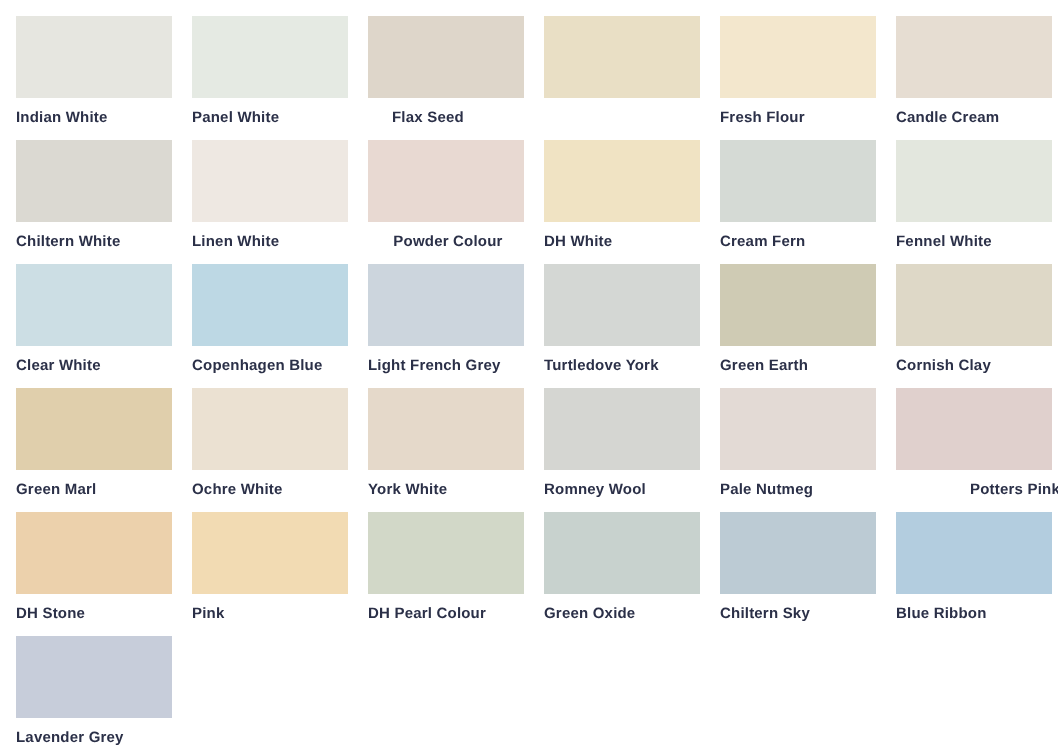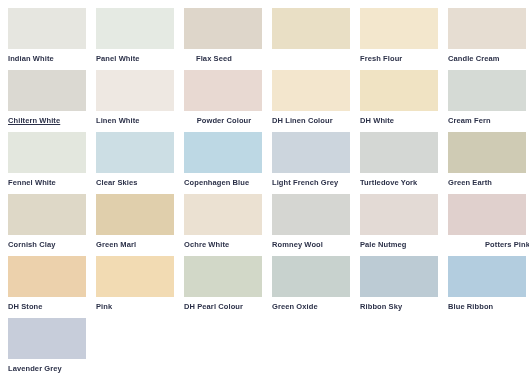--- a/index.html
+++ b/index.html
@@ -68,49 +68,45 @@
     <div class="swatch-cell">
       <span class="swatch-chip" style="background-color: rgb(243, 231, 205);"></span>
       <span class="swatch-label" style="color: rgb(43, 48, 72);">Fresh Flour</span>
     </div>
     <div class="swatch-cell">
       <span class="swatch-chip" style="background-color: rgb(230, 221, 210);"></span>
       <span class="swatch-label" style="color: rgb(43, 48, 72);">Candle Cream</span>
     </div>
     <div class="swatch-cell">
       <span class="swatch-chip" style="background-color: rgb(219, 217, 210);"></span>
-      <span class="swatch-label" style="color: rgb(43, 48, 72); text-decoration: underline;">Chiltern White</span>
+      <span class="swatch-label" style="color: rgb(43, 48, 72);">Chiltern White</span>
     </div>
     <div class="swatch-cell">
       <span class="swatch-chip" style="background-color: rgb(238, 232, 226);"></span>
       <span class="swatch-label" style="color: rgb(43, 48, 72);">Linen White</span>
     </div>
     <div class="swatch-cell">
       <span class="swatch-chip" style="background-color: rgb(232, 217, 210);"></span>
       <span class="swatch-label" style="color: rgb(43, 48, 72); text-align: center;">Powder Colour</span>
-    </div>
-    <div class="swatch-cell">
-      <span class="swatch-chip" style="background-color: rgb(243, 230, 205);"></span>
-      <span class="swatch-label" style="color: rgb(43, 48, 72);">DH Linen Colour</span>
     </div>
     <div class="swatch-cell">
       <span class="swatch-chip" style="background-color: rgb(240, 227, 195);"></span>
       <span class="swatch-label" style="color: rgb(43, 48, 72);">DH White</span>
     </div>
     <div class="swatch-cell">
       <span class="swatch-chip" style="background-color: rgb(213, 218, 213);"></span>
       <span class="swatch-label" style="color: rgb(43, 48, 72);">Cream Fern</span>
     </div>
     <div class="swatch-cell">
       <span class="swatch-chip" style="background-color: rgb(227, 231, 222);"></span>
       <span class="swatch-label" style="color: rgb(43, 48, 72);">Fennel White</span>
     </div>
     <div class="swatch-cell">
       <span class="swatch-chip" style="background-color: rgb(204, 222, 228);"></span>
-      <span class="swatch-label" style="color: rgb(43, 48, 72);">Clear Skies</span>
+      <span class="swatch-label" style="color: rgb(43, 48, 72);">Clear White</span>
     </div>
     <div class="swatch-cell">
       <span class="swatch-chip" style="background-color: rgb(189, 216, 228);"></span>
       <span class="swatch-label" style="color: rgb(43, 48, 72);">Copenhagen Blue</span>
     </div>
     <div class="swatch-cell">
       <span class="swatch-chip" style="background-color: rgb(204, 213, 221);"></span>
       <span class="swatch-label" style="color: rgb(43, 48, 72);">Light French Grey</span>
     </div>
     <div class="swatch-cell">
@@ -125,20 +121,24 @@
       <span class="swatch-chip" style="background-color: rgb(222, 216, 199);"></span>
       <span class="swatch-label" style="color: rgb(43, 48, 72);">Cornish Clay</span>
     </div>
     <div class="swatch-cell">
       <span class="swatch-chip" style="background-color: rgb(224, 207, 172);"></span>
       <span class="swatch-label" style="color: rgb(43, 48, 72);">Green Marl</span>
     </div>
     <div class="swatch-cell">
       <span class="swatch-chip" style="background-color: rgb(235, 225, 210);"></span>
       <span class="swatch-label" style="color: rgb(43, 48, 72);">Ochre White</span>
+    </div>
+    <div class="swatch-cell">
+      <span class="swatch-chip" style="background-color: rgb(229, 217, 202);"></span>
+      <span class="swatch-label" style="color: rgb(43, 48, 72);">York White</span>
     </div>
     <div class="swatch-cell">
       <span class="swatch-chip" style="background-color: rgb(213, 214, 210);"></span>
       <span class="swatch-label" style="color: rgb(43, 48, 72);">Romney Wool</span>
     </div>
     <div class="swatch-cell">
       <span class="swatch-chip" style="background-color: rgb(227, 218, 213);"></span>
       <span class="swatch-label" style="color: rgb(43, 48, 72);">Pale Nutmeg</span>
     </div>
     <div class="swatch-cell">
@@ -156,21 +156,21 @@
     <div class="swatch-cell">
       <span class="swatch-chip" style="background-color: rgb(210, 216, 200);"></span>
       <span class="swatch-label" style="color: rgb(43, 48, 72);">DH Pearl Colour</span>
     </div>
     <div class="swatch-cell">
       <span class="swatch-chip" style="background-color: rgb(200, 210, 206);"></span>
       <span class="swatch-label" style="color: rgb(43, 48, 72);">Green Oxide</span>
     </div>
     <div class="swatch-cell">
       <span class="swatch-chip" style="background-color: rgb(188, 203, 212);"></span>
-      <span class="swatch-label" style="color: rgb(43, 48, 72);">Ribbon Sky</span>
+      <span class="swatch-label" style="color: rgb(43, 48, 72);">Chiltern Sky</span>
     </div>
     <div class="swatch-cell">
       <span class="swatch-chip" style="background-color: rgb(179, 205, 223);"></span>
       <span class="swatch-label" style="color: rgb(43, 48, 72);">Blue Ribbon</span>
     </div>
     <div class="swatch-cell">
       <span class="swatch-chip" style="background-color: rgb(199, 205, 218);"></span>
       <span class="swatch-label" style="color: rgb(43, 48, 72);">Lavender Grey</span>
     </div>
     <div class="swatch-cell empty"></div>

